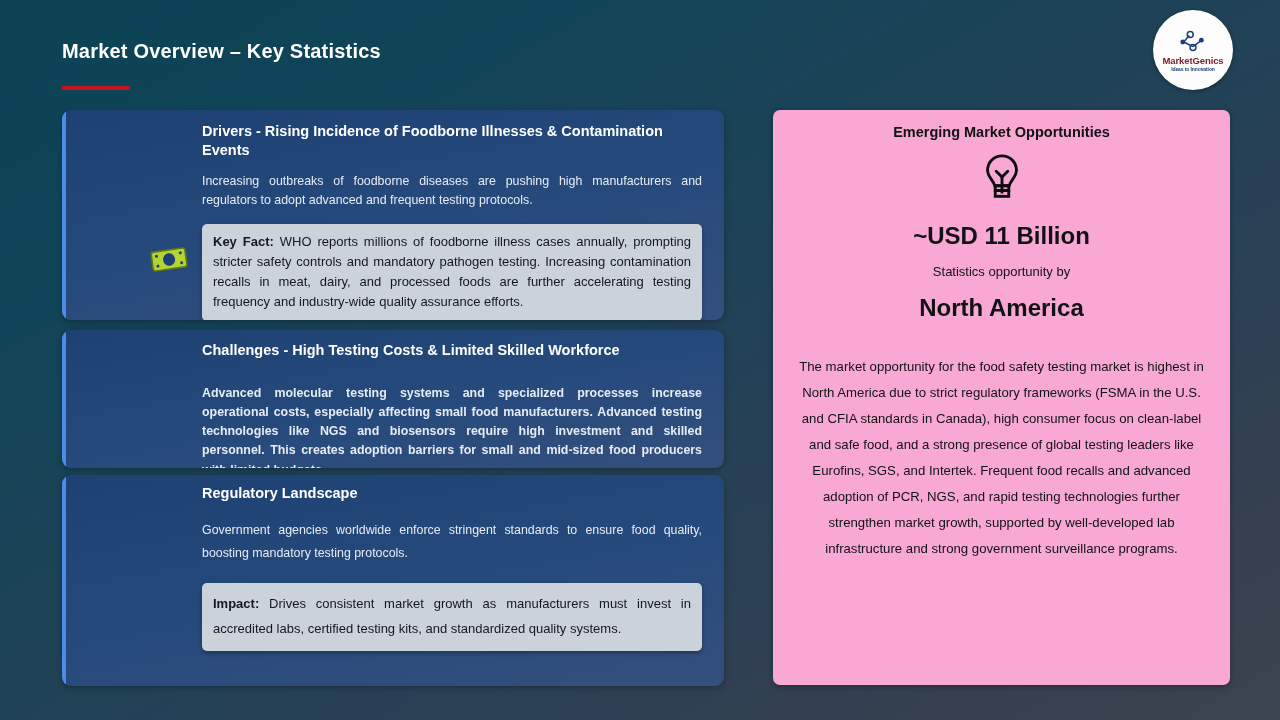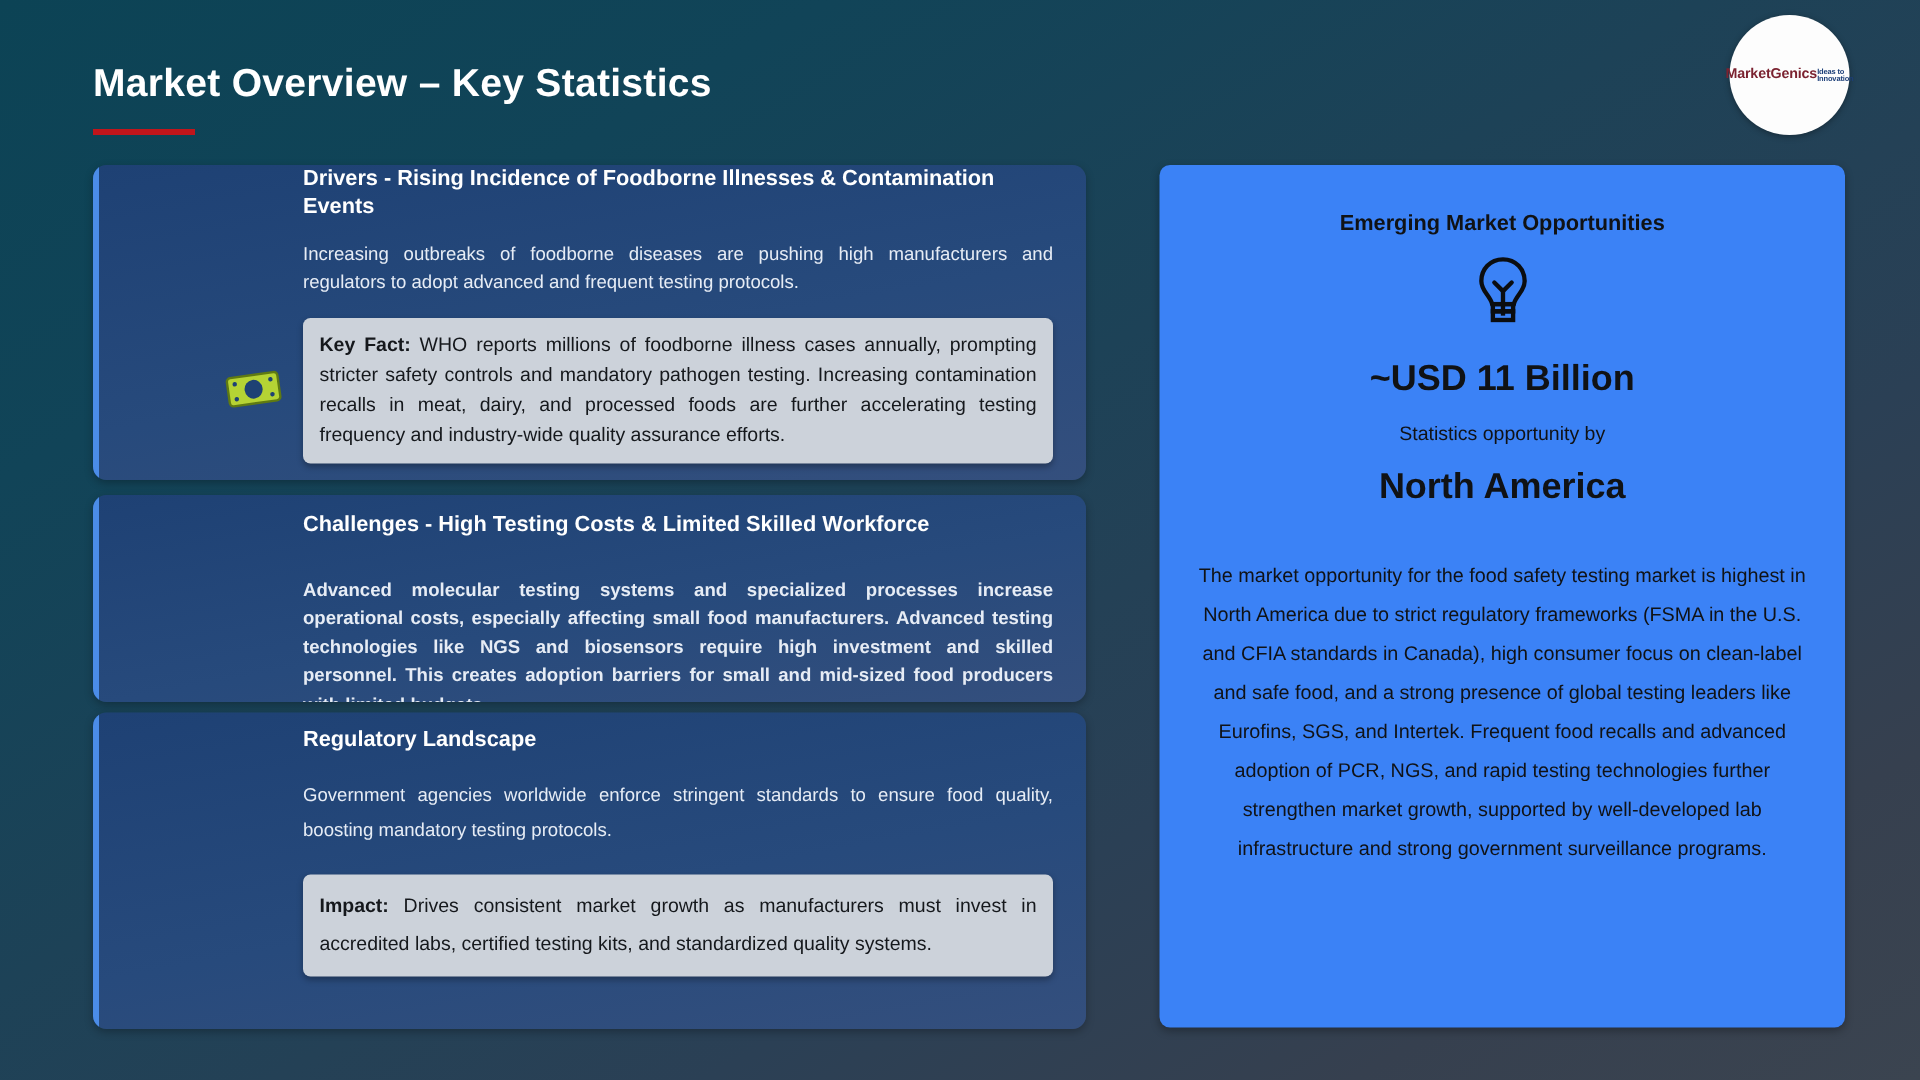--- a/index.html
+++ b/index.html
@@ -10,41 +10,42 @@
   }
   body {
     position: relative;
     background: linear-gradient(150deg, #0c4355 0%, #114458 22%, #1d4257 45%, #2b4055 68%, #36404f 85%, #3b4450 100%);
   }
 
   
   .page-title {
     position: absolute;
     left: 62px; top: 40px;
-    font-size: 26px;
+    font-size: 20px;
     font-weight: bold;
     color: #ffffff;
     letter-spacing: .2px;
     white-space: nowrap;
   }
   .title-rule {
     position: absolute;
     left: 62px; top: 86px;
     width: 68px; height: 4px;
     background: #c1151b;
   }
 
   
   .logo {
     position: absolute;
     left: 1153px; top: 10px;
     width: 80px; height: 80px;
     border-radius: 50%;
     background: #fdfdfd;
     display: flex;
+    flex-direction: column;
     align-items: center;
     justify-content: center;
     box-shadow: 0 1px 4px rgba(0,0,0,.35);
   }
   .logo-mark { width: 30px; height: 26px; margin-bottom: 1px; }
   .logo-name {
     font-size: 9.5px; font-weight: bold;
     color: #7b2230; letter-spacing: -.1px;
     line-height: 1;
   }
@@ -98,44 +99,44 @@
     font-size: 13px;
     line-height: 1.53;
     text-align: justify;
     box-shadow: 0 2px 4px rgba(0,0,0,.30);
   }
   .callout b { font-weight: bold; }
 
   
   #card-drivers { top: 110px; height: 210px; }
   #card-drivers .card-icon { top: 128px; }
-  #card-drivers .card-body { }
+  #card-drivers .card-body { padding-top: 12px; }
   #card-drivers .card-text { margin-top: 12px; }
   #card-drivers .callout { margin-top: 14px; }
 
   
   #card-challenges { top: 330px; height: 138px; }
   #card-challenges .card-body { padding-top: 11px; }
   #card-challenges .card-text { margin-top: 24px; font-weight: bold; }
 
   
   #card-regulatory { top: 475px; height: 211px; }
   #card-regulatory .card-body { padding-top: 9px; border-radius: 13px; }
   #card-regulatory .card-text { margin-top: 16px; line-height: 1.85; }
   #card-regulatory .callout { margin-top: 18px; line-height: 1.95; }
 
   
   #right-panel {
     position: absolute;
     left: 773px; top: 110px;
     width: 457px; height: 575px;
-    background: #3b82f6;
+    background: #f9a8d4;
     border-radius: 7px;
     box-shadow: 0 2px 6px rgba(0,0,0,.3);
-    padding: 31px 18px 10px 18px;
+    padding: 14px 18px 10px 18px;
     text-align: center;
     color: #101215;
   }
   .panel-title { font-size: 14.5px; font-weight: bold; }
   .bulb-wrap { margin-top: 13px; display: flex; justify-content: center; }
   .panel-value { margin-top: 17px; font-size: 24px; font-weight: bold; }
   .panel-sub { margin-top: 14px; font-size: 13px; }
   .panel-region { margin-top: 15px; font-size: 24px; font-weight: bold; }
   .panel-period { margin-top: 14px; font-size: 12.6px; }
   .panel-para {

